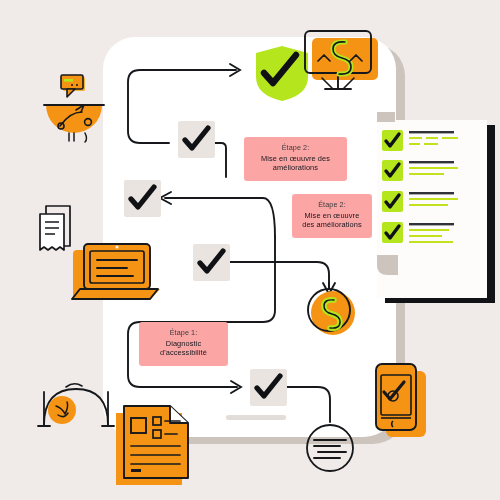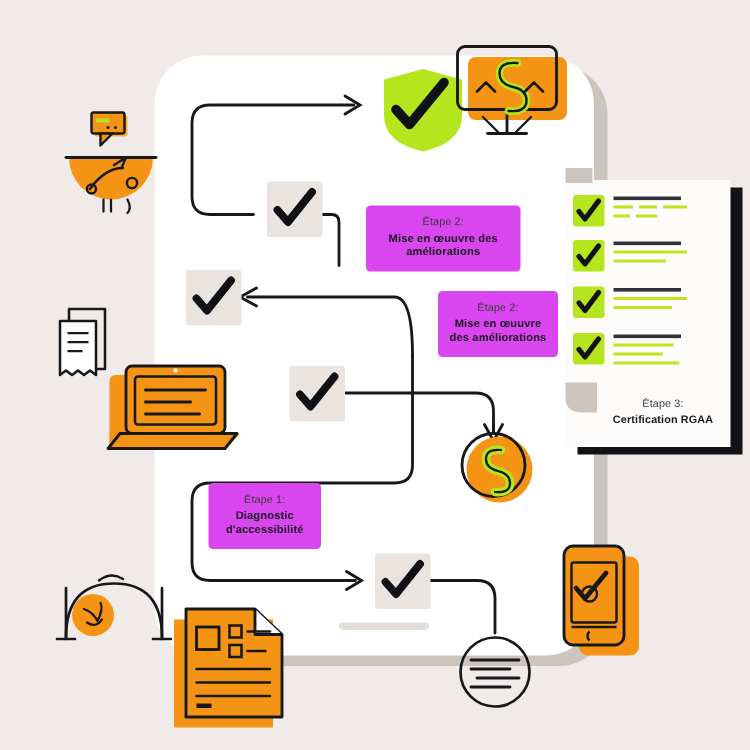--- a/index.html
+++ b/index.html
@@ -21,45 +21,45 @@
     width: 500px;
     height: 500px;
   }
   #stage > svg {
     position: absolute;
     top: 0;
     left: 0;
   }
   .lbl {
     position: absolute;
-    background: #d946ef;
+    background: #fca5a5;
     color: #1a1a1a;
     text-align: center;
     border-radius: 3px;
     line-height: 1.25;
     box-sizing: border-box;
   }
   .lbl .step {
     display: block;
     font-size: 7.2px;
     font-weight: 400;
     color: #3a3a3a;
     letter-spacing: .1px;
     margin-bottom: 2px;
   }
   .lbl .body {
     display: block;
     font-size: 7.4px;
-    font-weight: 700;
+    font-weight: 400;
     color: #15181c;
     letter-spacing: .1px;
   }
   #lbl-a { left: 244px; top: 137px; width: 103px; padding: 6px 4px 8px; }
   #lbl-b { left: 292px; top: 194px; width: 80px;  padding: 6px 4px 8px; }
-  #lbl-c { left: 139px; top: 322px; width: 75px;  padding: 6px 4px 8px; }
+  #lbl-c { left: 139px; top: 322px; width: 89px;  padding: 6px 4px 8px; }
   #lbl-d { left: 396px; top: 260px; width: 92px;  padding: 4px 4px 6px; background: transparent; }
   #lbl-d .step { font-size: 7.2px; }
   #lbl-d .body { font-size: 7.2px; }
 </style>
 </head>
 <body>
 
 <div id="stage">
 
   <svg width="500" height="500" viewBox="0 0 500 500" xmlns="http://www.w3.org/2000/svg">
@@ -267,18 +267,14 @@
     <span class="body">Mise en œuuvre</span>
     <span class="body">des améliorations</span>
   </div>
 
   <div class="lbl" id="lbl-c">
     <span class="step">Étape 1:</span>
     <span class="body">Diagnostic</span>
     <span class="body">d'accessibilité</span>
   </div>
 
-  <div class="lbl" id="lbl-d">
-    <span class="step">Étape 3:</span>
-    <span class="body">Certification RGAA</span>
-  </div>
 
 </div>
 
 </body></html>

